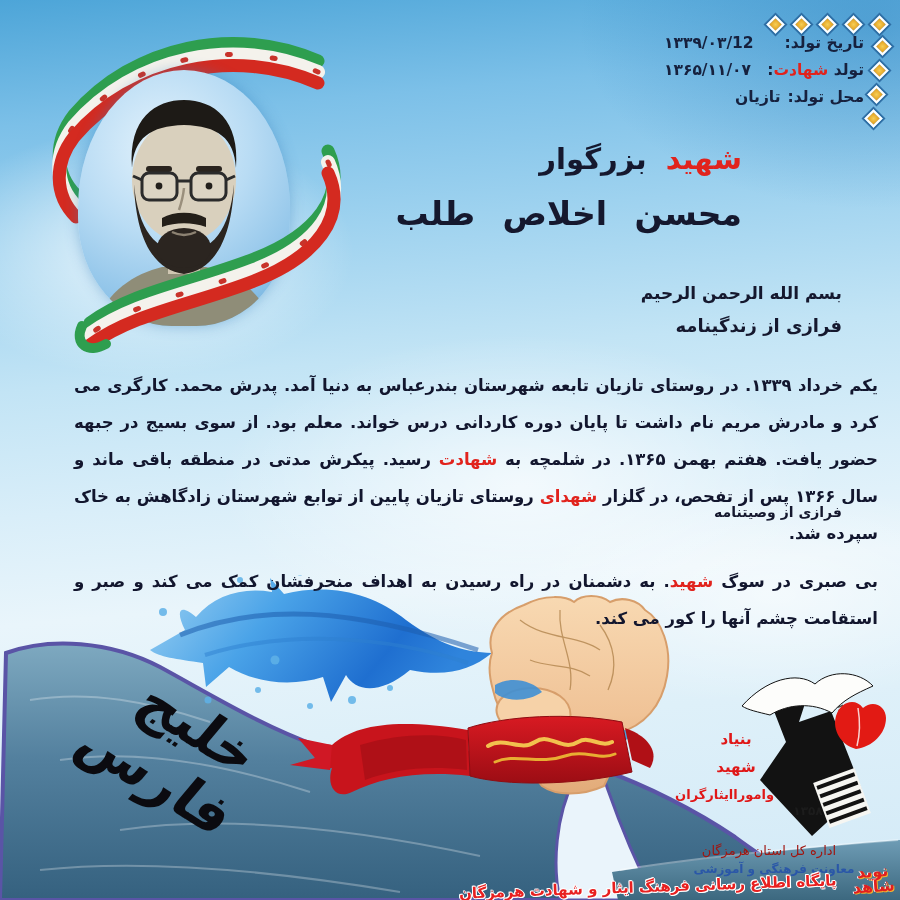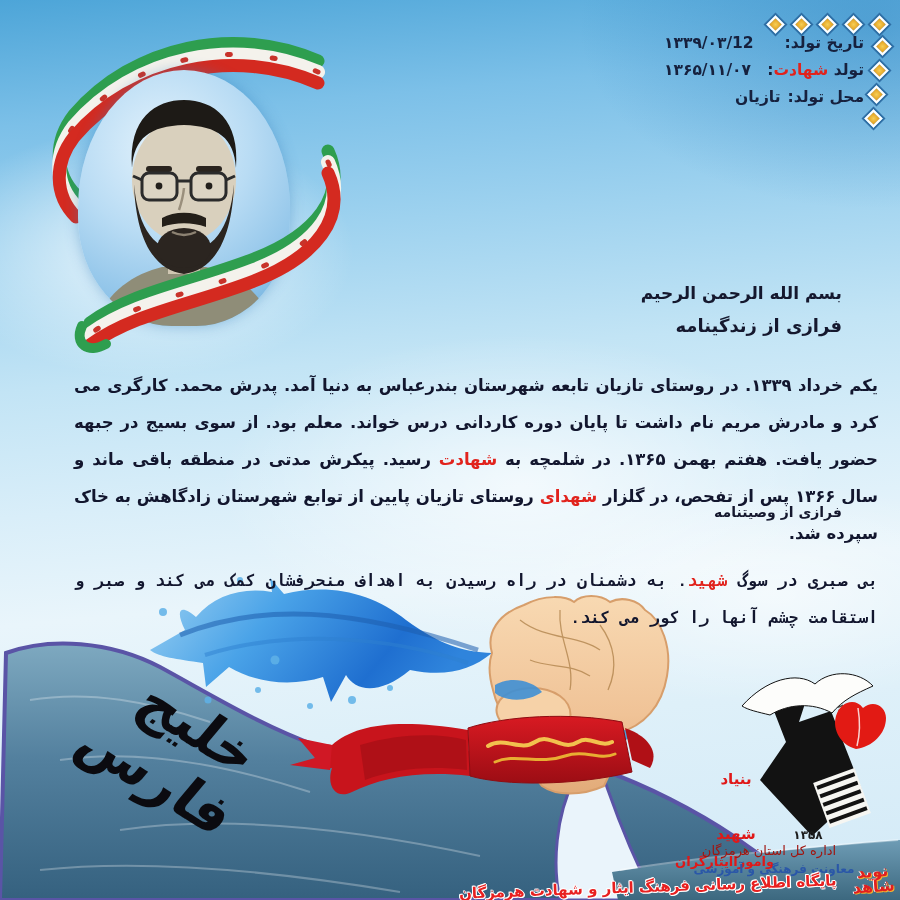--- a/index.html
+++ b/index.html
@@ -35,32 +35,32 @@
   .headline{position:absolute;top:142px;right:158px;text-align:right;z-index:4;color:#15182e;}
   .headline .line1{font-size:29px;font-weight:bold;word-spacing:9px;}
   .headline .name{font-size:33px;font-weight:bold;margin-top:18px;word-spacing:16px;letter-spacing:.5px;}
   .sect{position:absolute;right:58px;color:#15182e;font-weight:bold;z-index:4;text-align:right;}
   .bismillah{top:283px;font-size:17px;}
   .bio-header{top:315px;font-size:18px;margin-left:13px;}
   .will-header{top:504px;font-size:14px;}
   .par{position:absolute;right:22px;left:30px;color:#12162e;font-size:16.5px;font-weight:bold;
        line-height:37px;text-align:justify;text-align-last:right;z-index:4;margin-left:44px;}
   .bio-par{top:350px;}
-  .will-par{top:546px;font-family:Liberation Mono, monospace;}
+  .will-par{top:546px;}
   
   .bottom-svg{position:absolute;left:0;top:575px;z-index:1;}
   .gulf-callig{position:absolute;left:28px;top:688px;width:300px;text-align:center;z-index:2;
     font-size:56px;font-weight:bold;color:#0b0b10;transform:rotate(32deg) skewX(-8deg);
     transform-origin:50% 50%;letter-spacing:2px;word-spacing:6px;}
   
   .logo-name{position:absolute;left:698px;top:732px;width:76px;text-align:center;z-index:3;
     color:#e01818;font-weight:bold;line-height:1;}
-  .logo-name .l1,.logo-name .l2{font-size:15px;margin-bottom:13px;margin-top:40px;}
+  .logo-name .l1,.logo-name .l2{font-size:15px;margin-bottom:13px;}
   .logo-name .l3{font-size:13px;letter-spacing:-.3px;}
-  .logo-year{position:absolute;left:776px;top:828px;width:64px;text-align:center;z-index:3;
+  .logo-year{position:absolute;left:776px;top:804px;width:64px;text-align:center;z-index:3;
     color:#1c1c1c;font-weight:bold;font-size:12px;}
   .logo-org{position:absolute;left:667px;top:843px;width:204px;text-align:center;z-index:3;
     color:#a01510;font-weight:normal;font-size:13px;}
   .logo-dept{position:absolute;left:678px;top:862px;width:192px;text-align:center;z-index:3;
     color:#2a57a8;font-weight:bold;font-size:12px;}
   
   .watermark{position:absolute;right:64px;bottom:4px;z-index:6;color:#e82020;font-weight:bold;font-size:15px;
     transform:rotate(-2deg);white-space:nowrap;
     text-shadow:-1px 0 #fff,1px 0 #fff,0 -1px #fff,0 1px #fff,1px 1px #fff,-1px -1px #fff;}
   .brand{position:absolute;right:6px;bottom:6px;z-index:6;text-align:center;color:#e02020;font-weight:bold;
@@ -136,20 +136,24 @@
       <g fill="none" stroke-linecap="round">
         <path d="M 312,148 C 332,192 300,232 238,256 C 176,280 118,288 74,320" stroke="#2e9e4f" stroke-width="13" transform="translate(0,-11)"></path>
         <path d="M 312,148 C 332,192 300,232 238,256 C 176,280 118,288 74,320" stroke="#f4f2ec" stroke-width="14"></path>
         <path d="M 312,148 C 332,192 300,232 238,256 C 176,280 118,288 74,320" stroke="#c8332a" stroke-width="5" stroke-dasharray="3 42"></path>
         <path d="M 312,148 C 332,192 300,232 238,256 C 176,280 118,288 74,320" stroke="#d42a20" stroke-width="13" transform="translate(0,11)"></path>
         <path d="M 90,330 C 72,340 58,330 66,312" stroke="#2e9e4f" stroke-width="10"></path>
       </g>
     </svg>
   </div>
 
+  <div class="headline">
+    <div class="line1"><span class="red">شهید</span><span> بزرگوار</span></div>
+    <div class="name">محسن اخلاص طلب</div>
+  </div>
 
   <div class="sect bismillah">بسم الله الرحمن الرحیم</div>
   <div class="sect bio-header">فرازی از زندگینامه</div>
 
   <p class="par bio-par"><span>یکم خرداد ۱۳۳۹. در روستای تازیان تابعه شهرستان بندرعباس به دنیا آمد. پدرش محمد. کارگری می کرد و مادرش مریم نام داشت تا پایان دوره کاردانی درس خواند. معلم بود. از سوی بسیج در جبهه حضور یافت. هفتم بهمن ۱۳۶۵. در شلمچه به </span><span class="red">شهادت</span><span> رسید. پیکرش مدتی در منطقه باقی ماند و  سال ۱۳۶۶ پس از تفحص، در گلزار </span><span class="red">شهدای</span><span> روستای تازیان پایین از توابع شهرستان زادگاهش به خاک سپرده شد.</span></p>
 
   <div class="sect will-header">فرازی از وصیتنامه</div>
   <p class="par will-par"><span>بی  صبری در سوگ </span><span class="red">شهید</span><span>. به  دشمنان در راه رسیدن به  اهداف  منحرفشان کمک می کند و صبر و استقامت چشم آنها را کور می کند.</span></p>
 
   <svg class="bottom-svg" width="900" height="325" viewBox="0 575 900 325">

